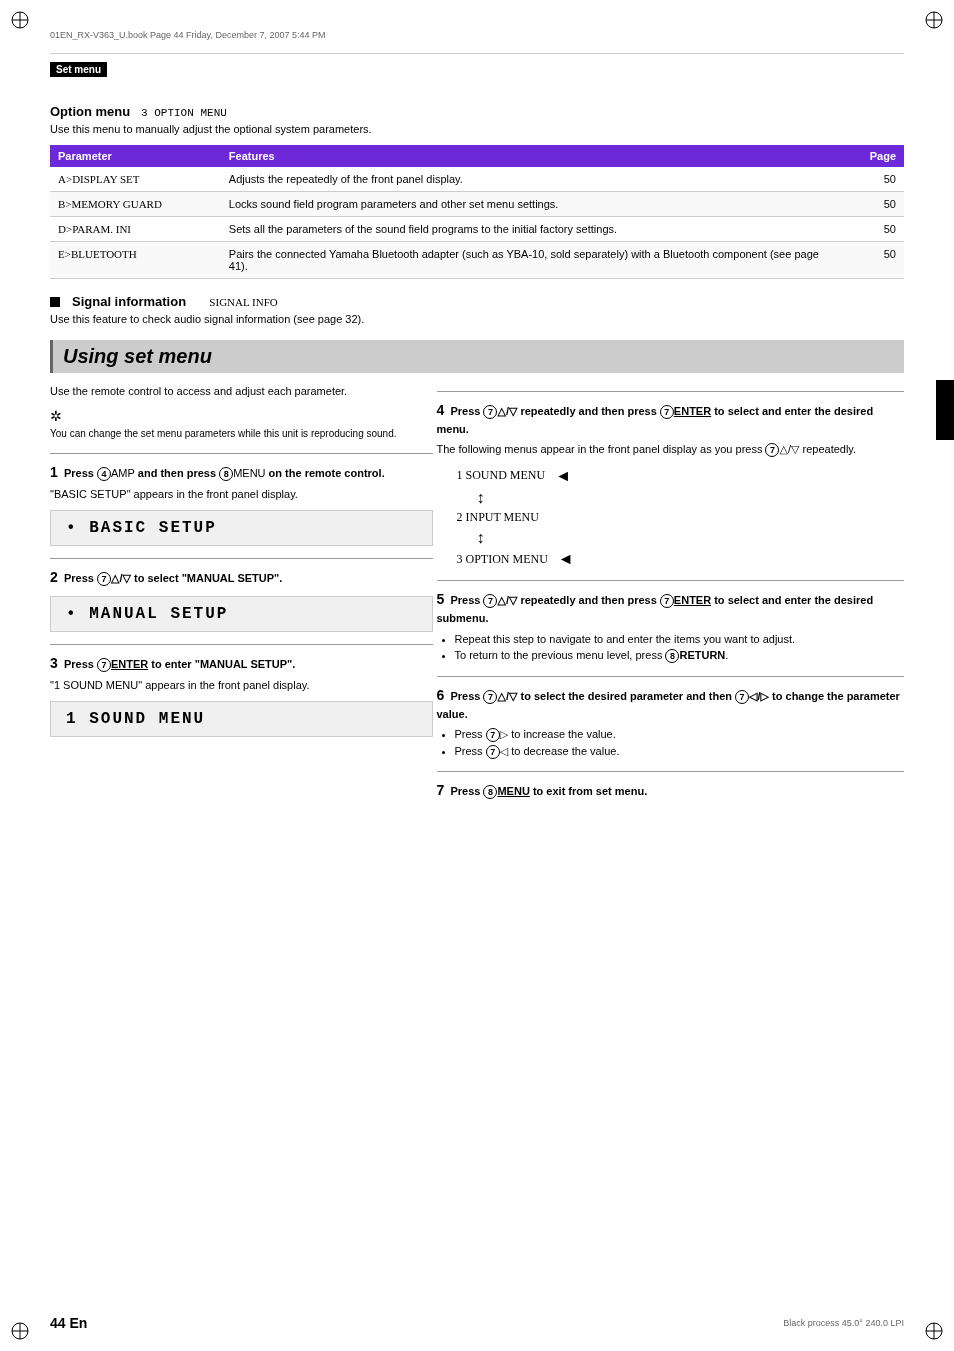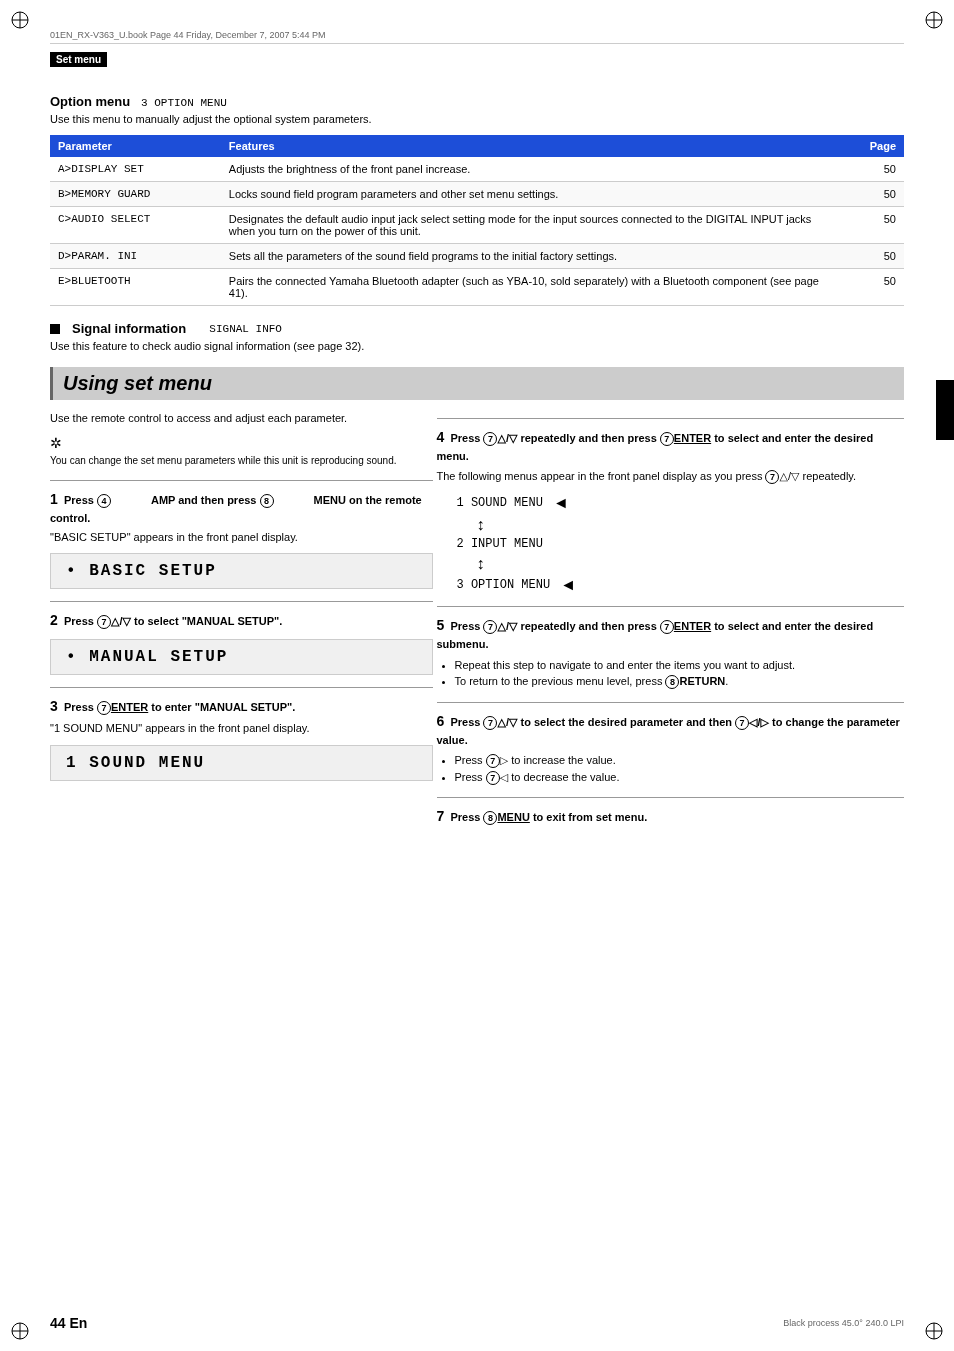--- a/index.html
+++ b/index.html
@@ -29,21 +29,21 @@
     .corner-mark.tr { top: 10px; right: 10px; }
     .corner-mark.bl { bottom: 10px; left: 10px; }
     .corner-mark.br { bottom: 10px; right: 10px; }
     .corner-mark svg { width: 20px; height: 20px; }
 
     .page-header {
       font-size: 9px;
       color: #666;
       margin-bottom: 8px;
       border-bottom: 1px solid #ccc;
-      padding-bottom: 3px;
+      padding-bottom: 13px;
     }
 
     
     .set-menu-banner {
       background: #000;
       color: #fff;
       font-size: 10px;
       font-weight: bold;
       padding: 2px 6px;
       margin-bottom: 10px;
@@ -68,33 +68,33 @@
     }
 
     
     .param-table {
       width: 100%;
       border-collapse: collapse;
       margin-bottom: 15px;
       font-size: 11px;
     }
     .param-table th {
-      background: #1d4ed8;
+      background: #6d28d9;
       color: #fff;
       padding: 5px 8px;
       text-align: left;
       font-size: 11px;
     }
     .param-table td {
       padding: 6px 8px;
       border-bottom: 1px solid #ccc;
       vertical-align: top;
     }
     .param-table tr:nth-child(even) { background: #f9f9f9; }
-    .mono { font-family: Liberation Mono, monospace; }
+    .mono { font-family: Liberation Serif, serif; }
     .param-table td.page-num { text-align: right; }
 
     
     .signal-info {
       margin-bottom: 15px;
     }
     .signal-info-title {
       font-size: 13px;
       font-weight: bold;
       display: flex;
@@ -173,21 +173,21 @@
       background: #f0f0f0;
       border: 1px solid #ccc;
       padding: 8px 15px;
       margin: 8px 0 12px 0;
       font-family: 'Courier New', monospace;
       font-size: 16px;
       font-weight: bold;
       letter-spacing: 2px;
     }
 
-    .bold { font-weight: bold; padding-left: 40px; }
+    .bold { font-weight: normal; }
     .diagram-container {
       margin: 10px 20px;
     }
     .step-divider {
       border-top: 1px solid #999;
       margin: 8px 0;
     }
 
     
     .bullet-list {
@@ -293,31 +293,26 @@
     <thead>
       <tr>
         <th style="width:20%">Parameter</th>
         <th style="width:72%">Features</th>
         <th style="width:8%;text-align:right;">Page</th>
       </tr>
     </thead>
     <tbody id="param-table-body">
     <tr>
           <td class="mono">A&gt;DISPLAY SET</td>
-          <td>Adjusts the brightness of the front panel increase.</td>
+          <td>Adjusts the repeatedly of the front panel display.</td>
           <td class="page-num">50</td>
         </tr>
         <tr>
           <td class="mono">B&gt;MEMORY GUARD</td>
           <td>Locks sound field program parameters and other set menu settings.</td>
-          <td class="page-num">50</td>
-        </tr>
-        <tr>
-          <td class="mono">C&gt;AUDIO SELECT</td>
-          <td>Designates the default audio input jack select setting mode for the input sources connected to the DIGITAL INPUT jacks when you turn on the power of this unit.</td>
           <td class="page-num">50</td>
         </tr>
         <tr>
           <td class="mono">D&gt;PARAM. INI</td>
           <td>Sets all the parameters of the sound field programs to the initial factory settings.</td>
           <td class="page-num">50</td>
         </tr>
         <tr>
           <td class="mono">E&gt;BLUETOOTH</td>
           <td>Pairs the connected Yamaha Bluetooth adapter (such as YBA-10, sold separately) with a Bluetooth component (see page 41).</td>

